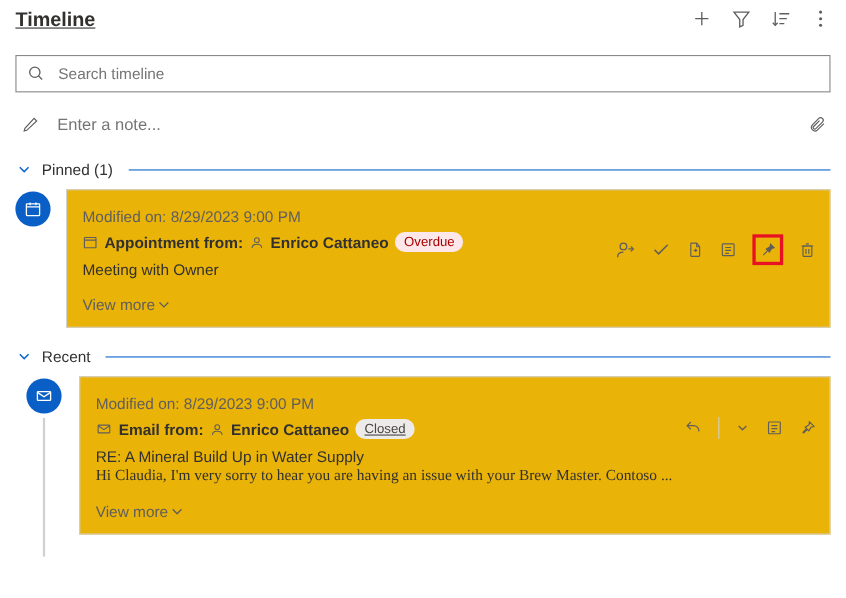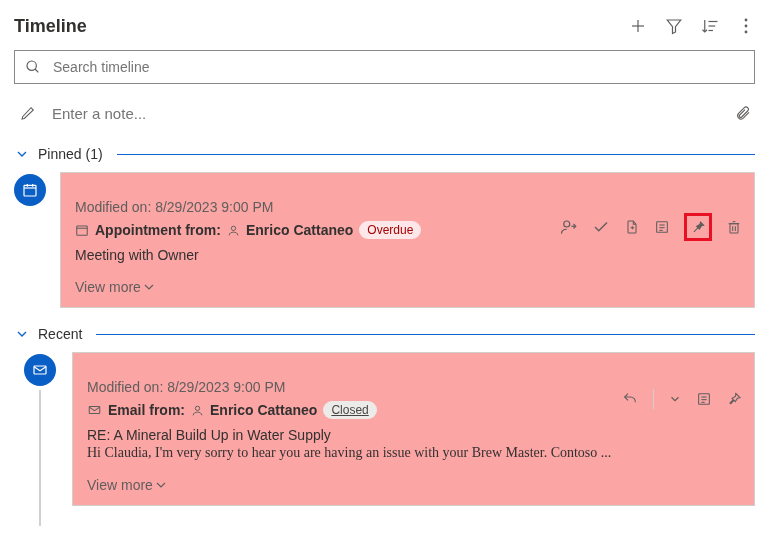--- a/index.html
+++ b/index.html
@@ -9,23 +9,24 @@
     font-size: 14px;
     color: #323130;
     background: #fff;
     width: 769px;
     height: 544px;
     overflow: hidden;
     padding: 8px 14px;
   }
   .header {
     display: flex;
-    align-items: center;
+    align-items: flex-start;
     justify-content: space-between;
     height: 36px;
+    text-decoration: underline;
   }
   .header-title {
     font-size: 18px;
     font-weight: 600;
   }
   .header-actions {
     display: flex;
     gap: 18px;
     align-items: center;
     color: #605e5c;
@@ -82,23 +83,23 @@
     color:#fff; flex:0 0 32px;
     margin-top:2px;
   }
   .recent .timeline-row { gap:0; }
   .recent .left-col { width:58px; position:relative; }
   .recent .left-col .badge-circle { margin-left:10px; }
   .recent .vline { position:absolute; left:25px; top:38px; bottom:-20px; width:2px; background:#d2d0ce; }
   .card {
     flex:1;
     border:1px solid #d2d0ce;
-    padding:26px 14px 12px 14px;
+    padding:16px 14px 12px 14px;
     position:relative;
-    background:#fca5a5;
+    background:#eab308;
   }
   .modified { color:#605e5c; font-size:14px; margin-bottom:6px; }
   .title-line { display:flex; align-items:center; gap:6px; flex-wrap:wrap; }
   .title-line .strong { font-weight:600; }
   .status-pill {
     background:#fde7e9;
     color:#a80000;
     border-radius:10px;
     font-size:12px;
     padding:2px 8px;

